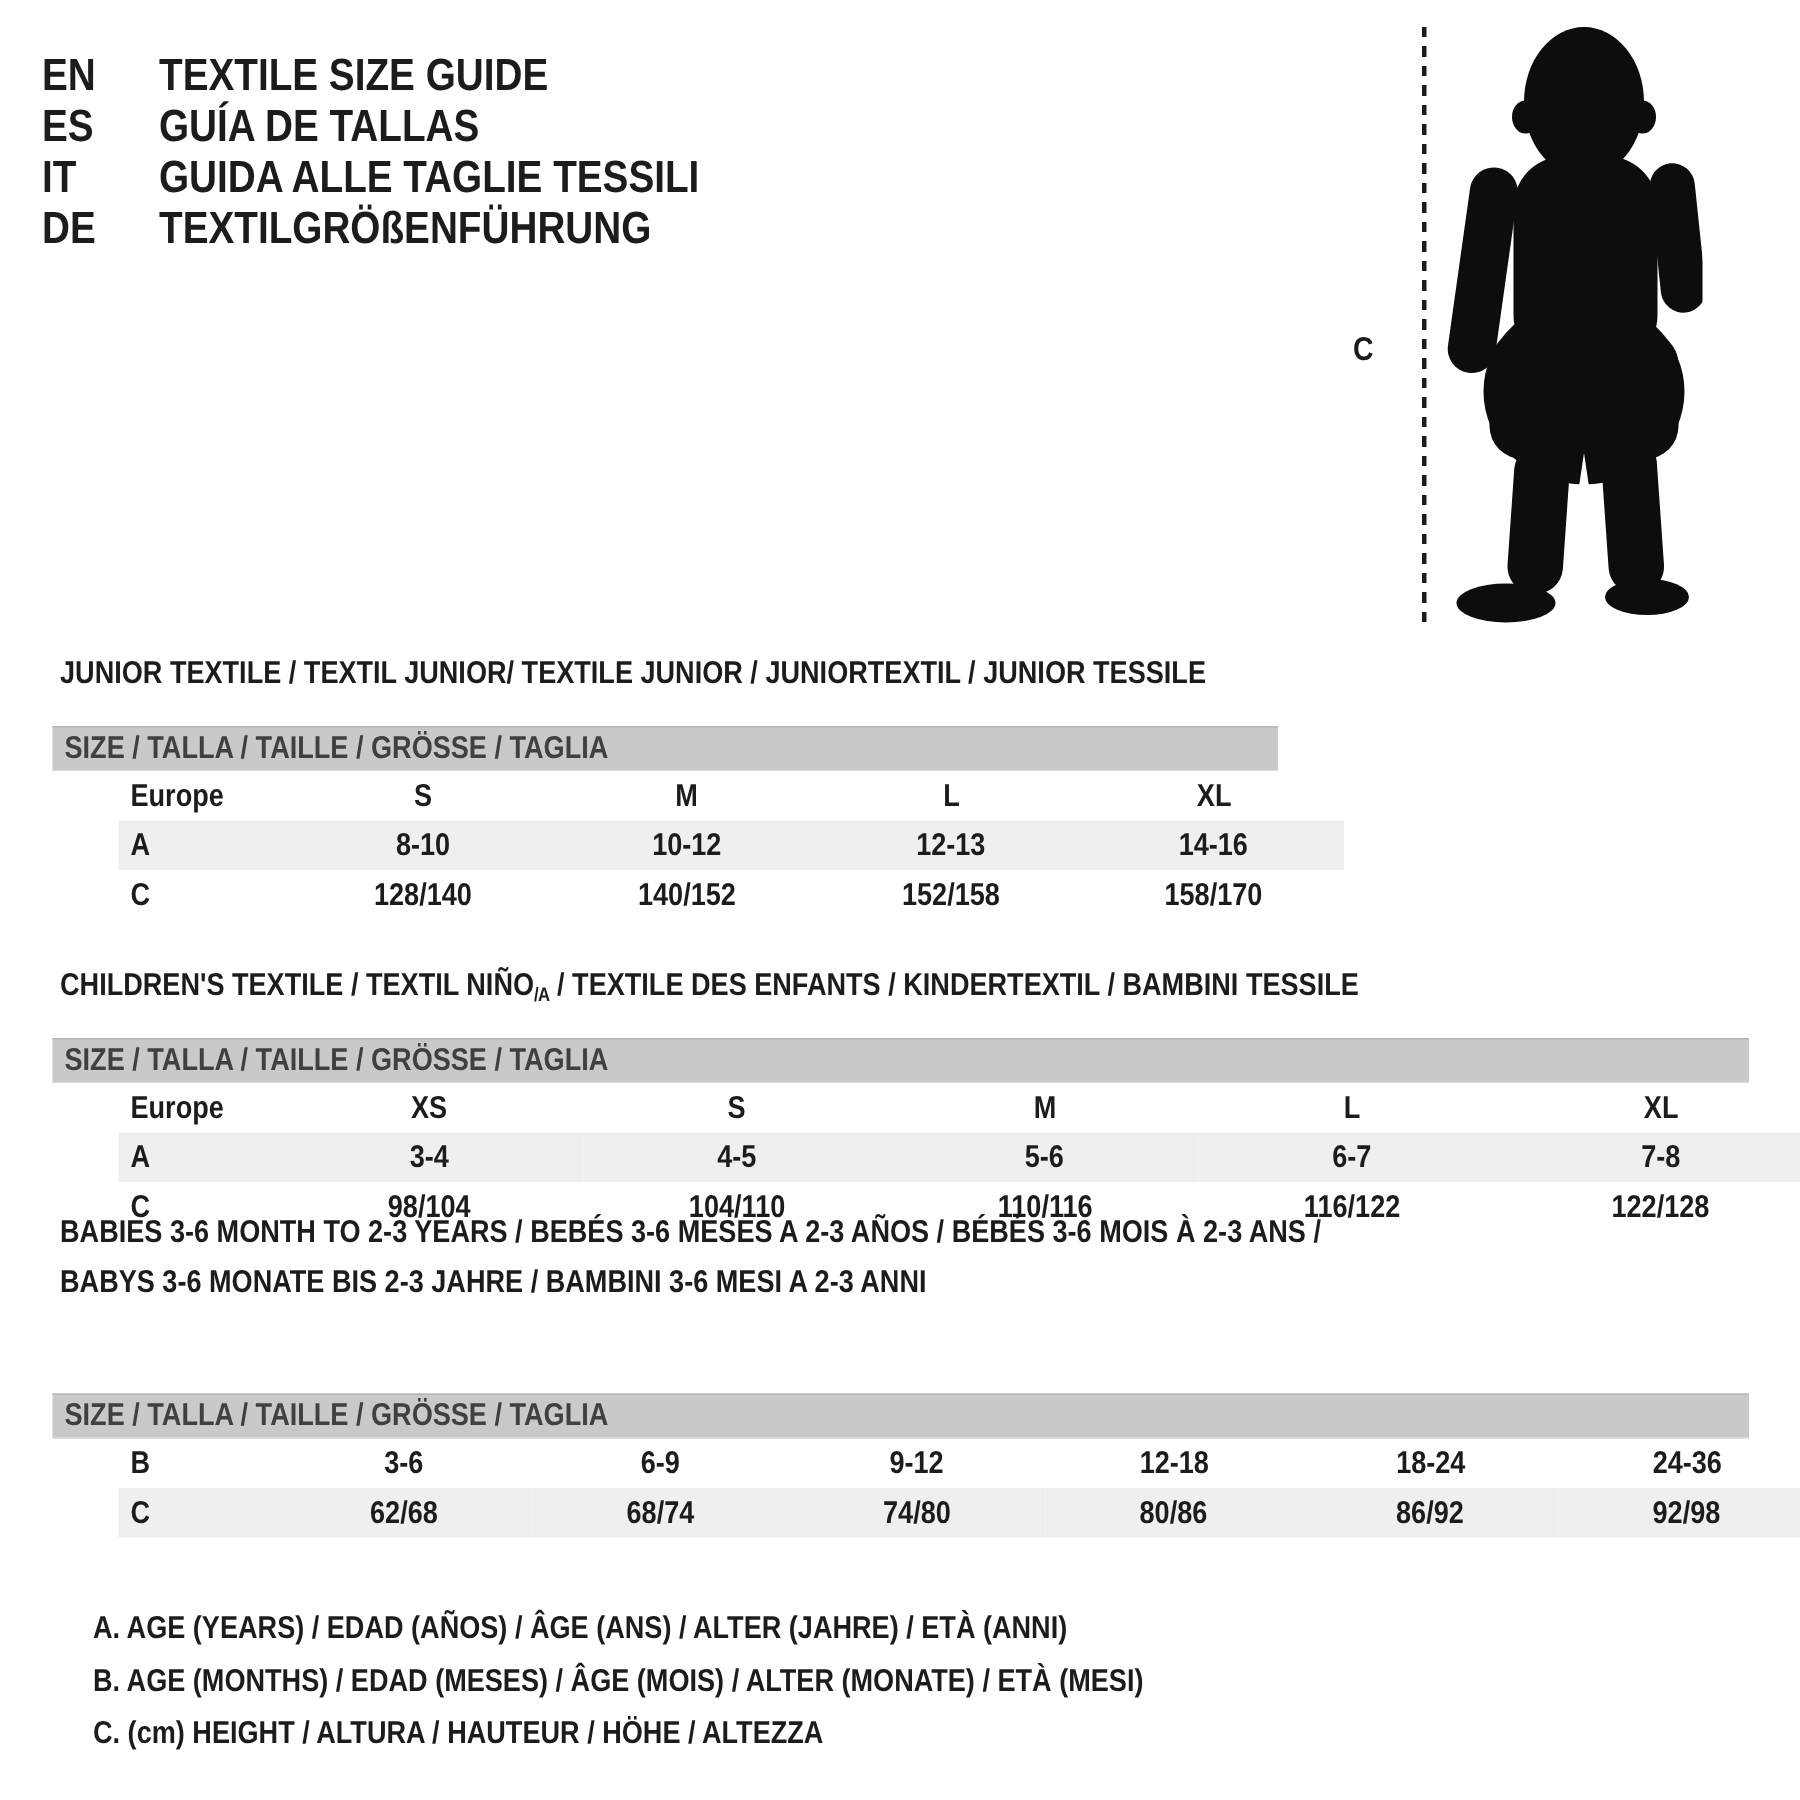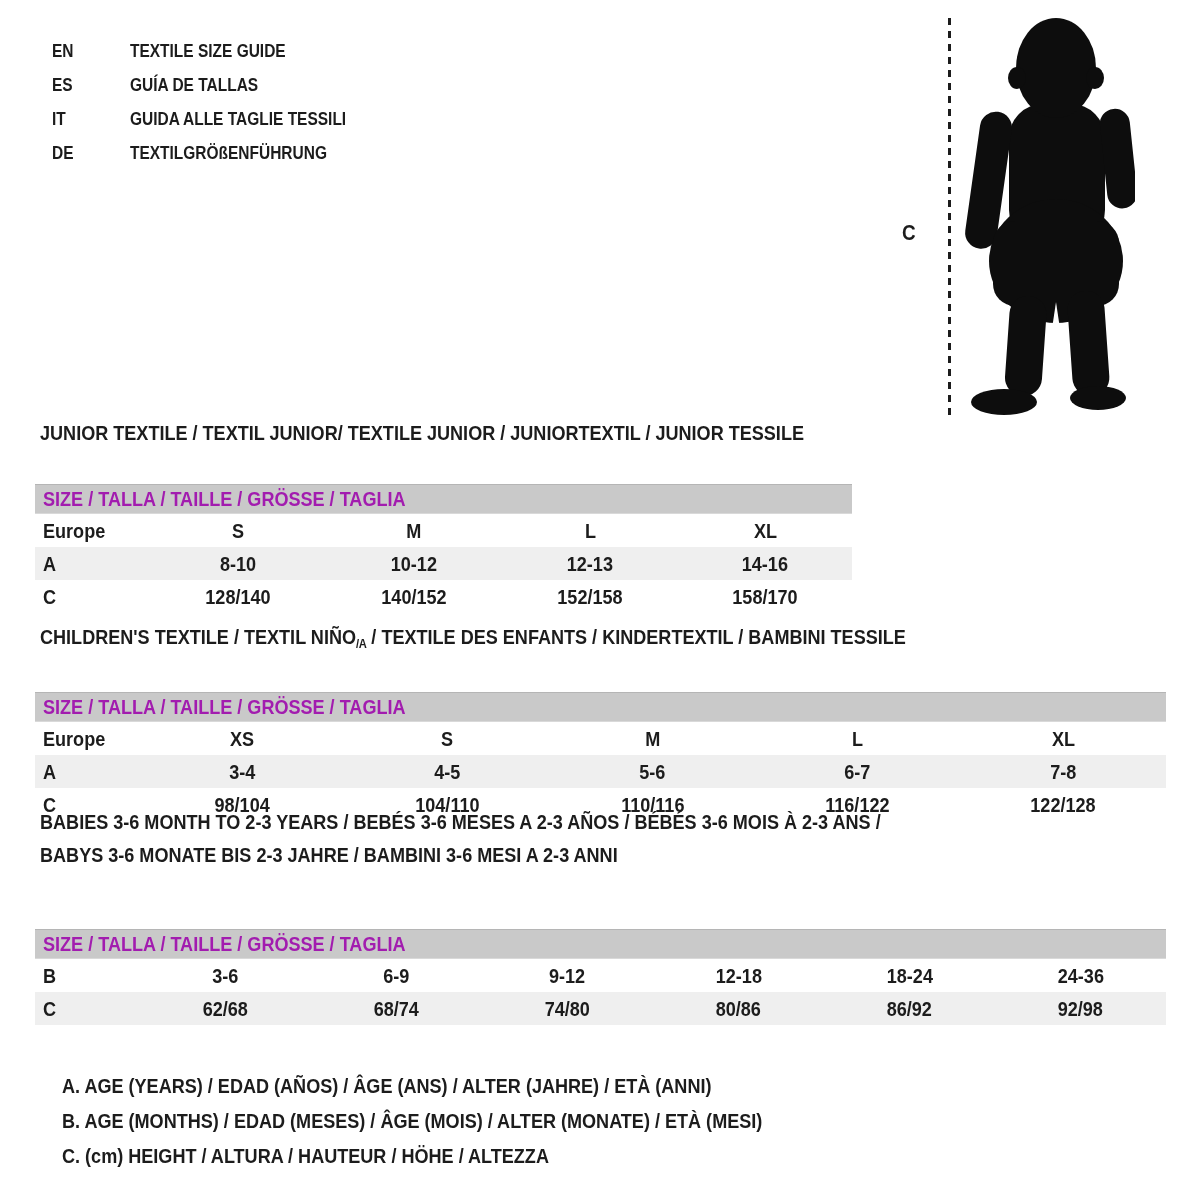--- a/index.html
+++ b/index.html
@@ -17,42 +17,42 @@
     font-weight:bold;
     color:var(--text);
   }
   .page{position:relative;width:1200px;height:1200px;overflow:hidden;background:var(--paper);}
 
   
   .cnd{display:inline-block;transform:scaleX(.86);transform-origin:0 50%;white-space:nowrap;}
   .cndc{display:inline-block;transform:scaleX(.86);transform-origin:50% 50%;white-space:nowrap;}
 
   
-  .langs{position:absolute;left:52px;top:34px;font-size:18px;line-height:34px;}
+  .langs{position:absolute;left:28px;top:34px;font-size:30px;line-height:34px;}
   .lang-row{display:flex;}
   .lang-code{width:78px;flex:0 0 78px;}
   .dash-line{
     position:absolute;left:948px;top:18px;width:3px;height:397px;
     background:repeating-linear-gradient(to bottom,var(--text) 0 7px,transparent 7px 13px);
   }
   .figure-label{position:absolute;left:902px;top:220px;font-size:22px;}
   .baby{position:absolute;left:963px;top:16px;width:172px;height:400px;}
 
   
   .sec-title{position:absolute;left:40px;font-size:21px;line-height:33px;}
   .sub-a{font-size:13px;position:relative;top:4px;letter-spacing:-.5px;}
 
   
   .size-table{position:absolute;left:35px;}
   .size-bar{
     height:30px;background:var(--table-header-bg);
     border-top:1px solid #b5b5b5;border-bottom:1px solid #d9d9d9;
-    line-height:28px;padding-left:8px;font-size:21px;color:#a21caf;
-  }
-  table{border-collapse:collapse;table-layout:fixed;width:100%;}
+    line-height:28px;padding-left:8px;font-size:21px;color:#404040;
+  }
+  table{border-collapse:collapse;table-layout:fixed;width:100%;margin-left:44px;}
   td{height:33px;vertical-align:middle;text-align:center;font-size:21px;padding:0;}
   td.rowlab{text-align:left;padding-left:8px;}
   tr.alt td{background:var(--row-alt-bg);}
 
   
   .legend{position:absolute;left:40px;top:1068px;font-size:21px;line-height:35px;margin-left:22px;}
 </style>
 </head>
 <body>
 
@@ -97,21 +97,21 @@
 
       <ellipse cx="41" cy="386" rx="33" ry="13"></ellipse>
       <ellipse cx="135" cy="382" rx="28" ry="12"></ellipse>
 
       <ellipse cx="93" cy="52" rx="40" ry="50"></ellipse>
       <ellipse cx="54" cy="62" rx="9" ry="11"></ellipse>
       <ellipse cx="132" cy="62" rx="9" ry="11"></ellipse>
     </g>
   </svg>
 
-  <div class="sec-title" style="top:416px;">
+  <div class="sec-title" style="top:432px;">
     <span class="cnd">JUNIOR TEXTILE / TEXTIL JUNIOR/ TEXTILE JUNIOR / JUNIORTEXTIL / JUNIOR TESSILE</span>
   </div>
   <div class="size-table" style="top:484px;width:817px;">
     <div class="size-bar"><span class="cnd">SIZE / TALLA / TAILLE / GRÖSSE / TAGLIA</span></div>
     <table>
       <colgroup>
           <col style="width:115px">
           <col style="width:176px">
           <col style="width:176px">
           <col style="width:176px">
@@ -136,21 +136,21 @@
         <td class="rowlab"><span class="cnd">C</span></td>
         <td><span class="cndc">128/140</span></td>
         <td><span class="cndc">140/152</span></td>
         <td><span class="cndc">152/158</span></td>
         <td><span class="cndc">158/170</span></td>
       </tr>
     </tbody>
       </table>
   </div>
 
-  <div class="sec-title" style="top:620px;text-decoration:underline;">
+  <div class="sec-title" style="top:640px;text-decoration:underline;">
     <span class="cnd"><span>CHILDREN'S TEXTILE / TEXTIL NIÑO</span><span class="sub-a">/A</span><span> / TEXTILE DES ENFANTS / KINDERTEXTIL / BAMBINI TESSILE</span></span>
   </div>
   <div class="size-table" style="top:692px;width:1131px;">
     <div class="size-bar"><span class="cnd">SIZE / TALLA / TAILLE / GRÖSSE / TAGLIA</span></div>
     <table>
       <colgroup>
           <col style="width:105px">
           <col style="width:205px">
           <col style="width:205px">
           <col style="width:205px">

